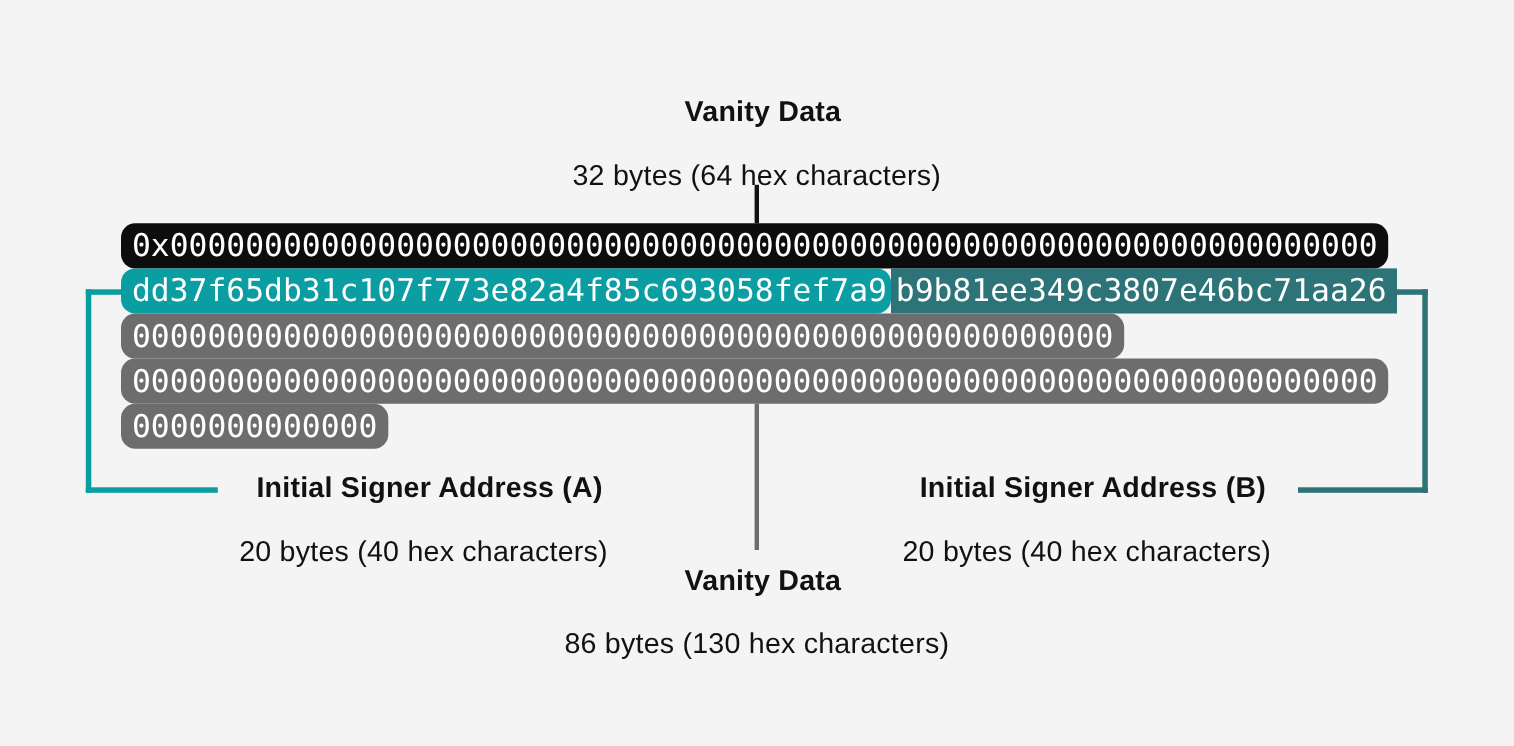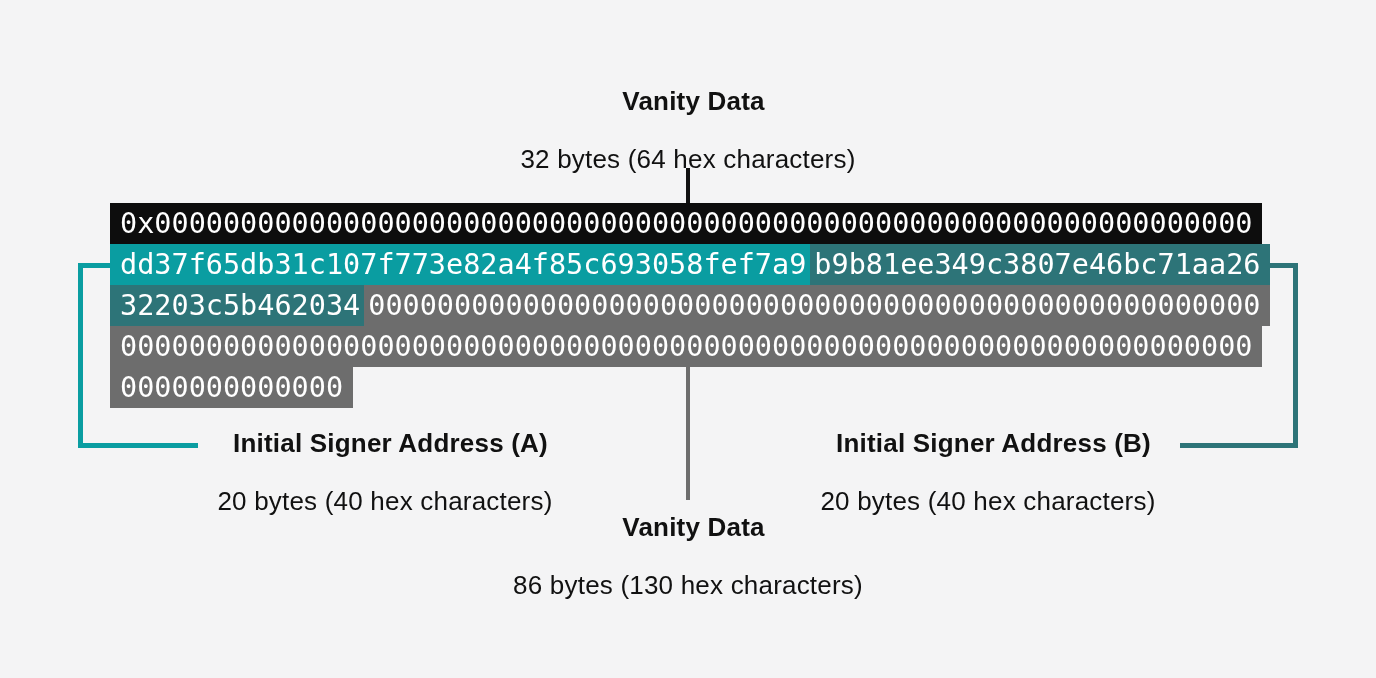--- a/index.html
+++ b/index.html
@@ -32,21 +32,21 @@
   .hex-block{position:absolute;left:110px;top:203px;}
   .hex-row{display:flex;height:41px;}
   .hex-segment{
     font-family:"DejaVu Sans Mono", monospace;
     font-size:28.5px;line-height:41px;
     color:var(--hex-text,#fff);
     white-space:pre;
     padding:0 4px;
     display:block;
   }
-  .hex-row .hex-segment:first-child{padding-left:10px;}
+  .hex-row .hex-segment:first-child{padding-left:10px;border-radius:13px;}
   .hex-row .hex-segment:last-child{padding-right:10px;}
   .seg-vanity-prefix{background:var(--row-black,#0d0d0d);}
   .seg-signer-a{background:var(--signer-a,#0a9da1);}
   .seg-signer-b{background:var(--signer-b,#2d7478);}
   .seg-zeros{background:var(--zeros-gray,#6d6d6d);}
 
   .line{position:absolute;}
   .connector-top{left:686px;top:168px;width:4px;height:35px;background:var(--connector-top,#111);}
   .connector-center{left:686px;top:367px;width:4px;height:133px;background:var(--connector-center,#6d6d6d);}
 
@@ -73,21 +73,20 @@
 
   <div class="hex-block">
       <div class="hex-row">
         <span class="hex-segment seg-vanity-prefix">0x0000000000000000000000000000000000000000000000000000000000000000</span>
       </div>
       <div class="hex-row">
         <span class="hex-segment seg-signer-a">dd37f65db31c107f773e82a4f85c693058fef7a9</span>
         <span class="hex-segment seg-signer-b">b9b81ee349c3807e46bc71aa26</span>
       </div>
       <div class="hex-row">
-        <span class="hex-segment seg-signer-b">32203c5b462034</span>
         <span class="hex-segment seg-zeros">0000000000000000000000000000000000000000000000000000</span>
       </div>
       <div class="hex-row">
         <span class="hex-segment seg-zeros">000000000000000000000000000000000000000000000000000000000000000000</span>
       </div>
       <div class="hex-row">
         <span class="hex-segment seg-zeros">0000000000000</span>
       </div>
     </div>
 

